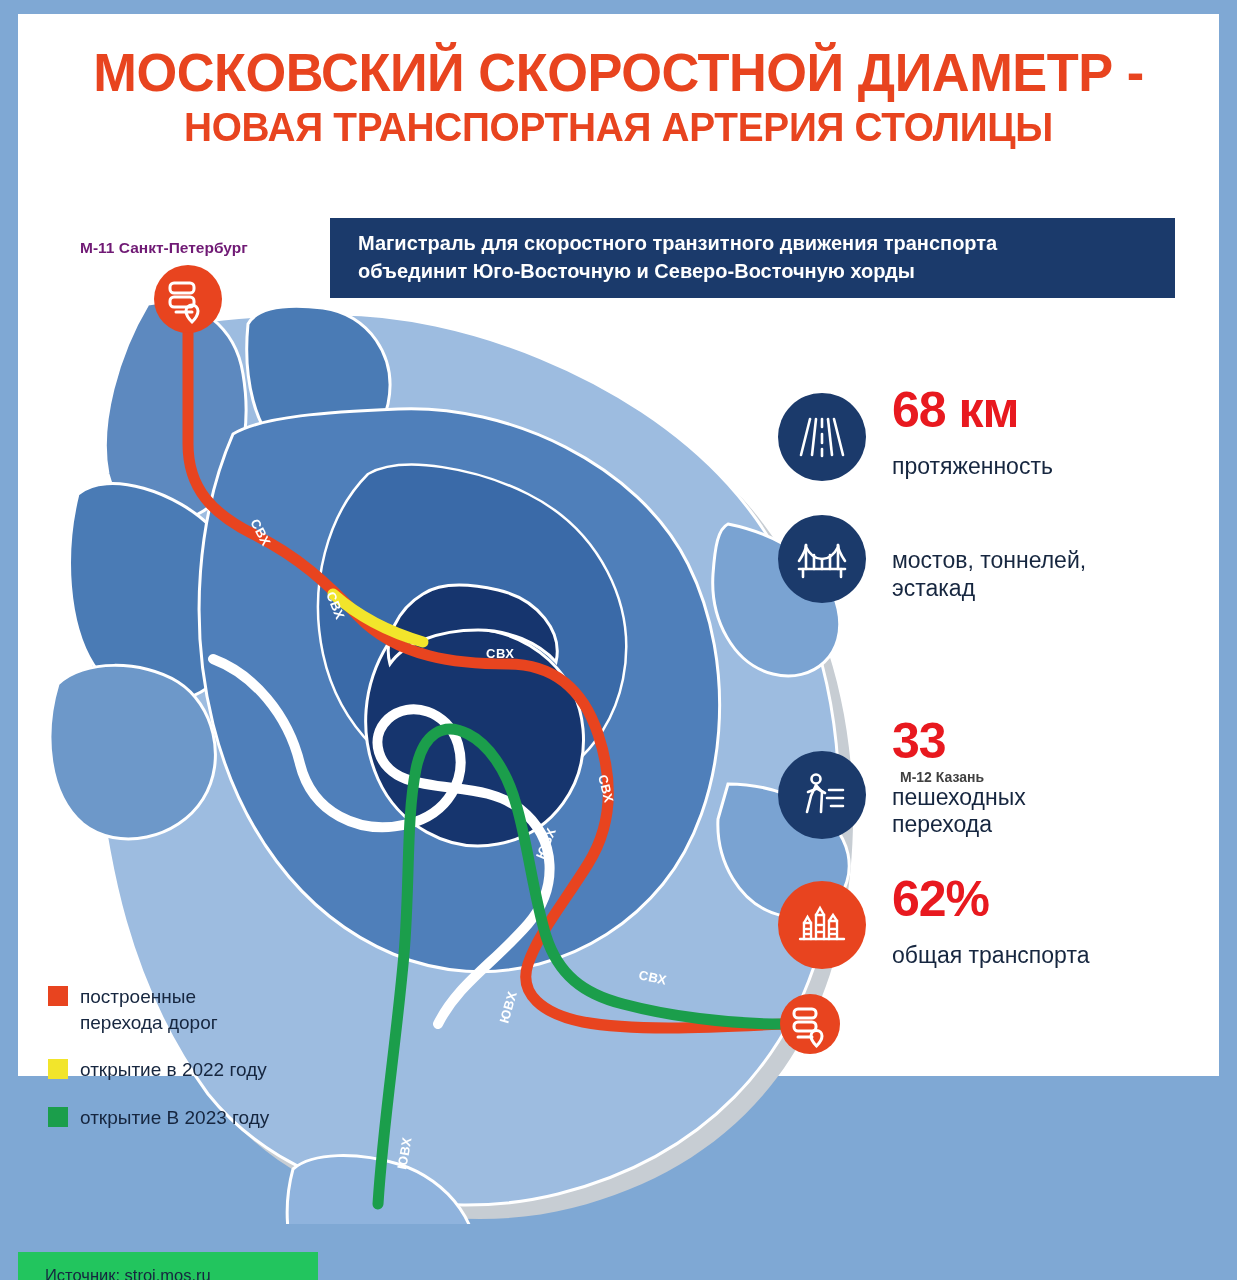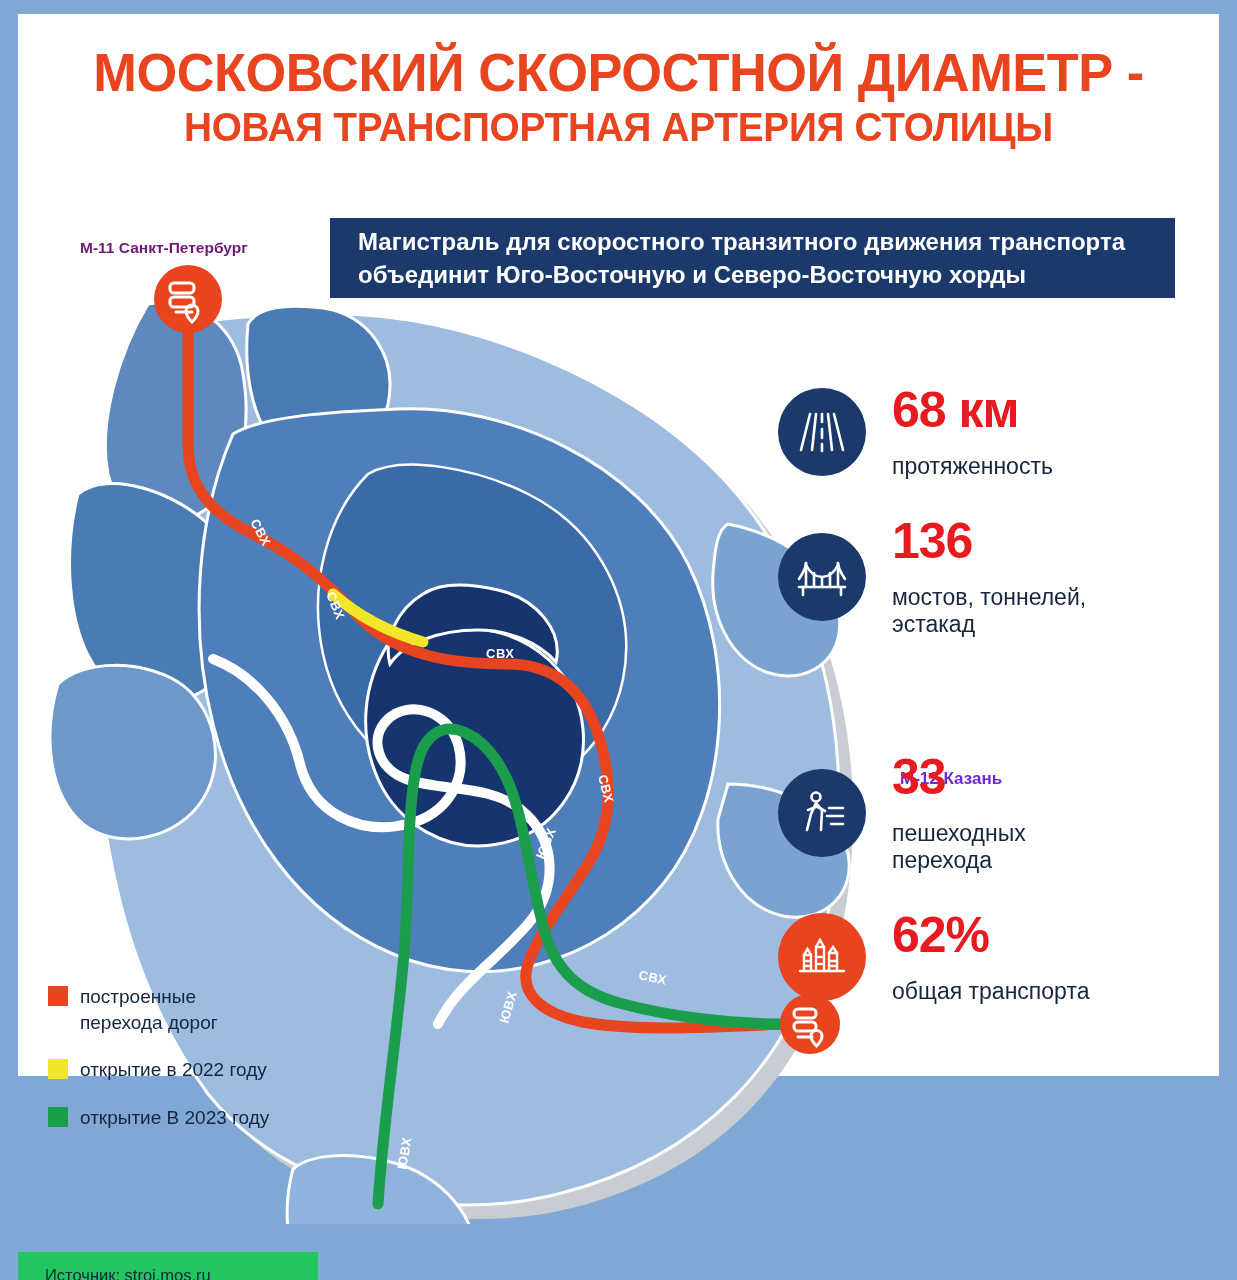--- a/index.html
+++ b/index.html
@@ -53,21 +53,21 @@
     position: absolute;
     left: 312px; top: 204px;
     width: 845px; height: 80px;
     background: #1b3a6b;
     display: flex;
     align-items: center;
     padding: 0 28px;
   }
   .subtitle-text {
     color: #ffffff;
-    font-size: 24px;
+    font-size: 20px;
     font-weight: bold;
     line-height: 1.38;
   }
 
   
   #map {
     position: absolute;
     left: 20px; top: 250px;
     width: 760px; height: 950px;
   }
@@ -78,23 +78,23 @@
     position: absolute;
     left: 42px; top: -25px;
     font-size: 15.5px;
     font-weight: bold;
     color: #701a75;
     white-space: nowrap;
   }
   .m12-label {
     position: absolute;
     left: 862px; top: 505px;
-    font-size: 17px;
-    font-weight: bold;
-    color: #6d28d9;
+    font-size: 14px;
+    font-weight: bold;
+    color: #404040;
     white-space: nowrap;
   }
 
   
   #legend {
     position: absolute;
     left: 30px; top: 970px;
     width: 280px;
   }
   .legend-row {
@@ -116,21 +116,21 @@
   }
 
   
   #stats {
     position: absolute;
     left: 760px; top: 370px;
     width: 430px;
   }
   .stat {
     display: flex;
-    align-items: center;
+    align-items: flex-end;
     margin-bottom: 34px;
   }
   .stat-icon {
     flex: 0 0 88px;
     width: 88px; height: 88px;
     border-radius: 50%;
     background: #1b3a6b;
     display: flex;
     align-items: center;
     justify-content: center;
@@ -340,21 +340,20 @@
             <path d="M10 8 V32"></path>
             <path d="M42 8 V32"></path>
             <path d="M10 10 C 18 26, 34 26, 42 10"></path>
             <path d="M3 24 C 7 18, 10 12, 10 8"></path>
             <path d="M49 24 C 45 18, 42 12, 42 8"></path>
             <path d="M18 18 V32 M26 22 V32 M34 18 V32"></path>
             <path d="M7 32 V40 M45 32 V40"></path>
           </svg>
         </div>
         <div class="stat-text">
-          <div class="stat-value">136</div>
           <div class="stat-label">
             <span>мостов, тоннелей,</span><br>
             <span>эстакад</span>
           </div>
         </div>
       </div>
 
       <div class="spacer-lg"></div>
 
       <div class="stat">

